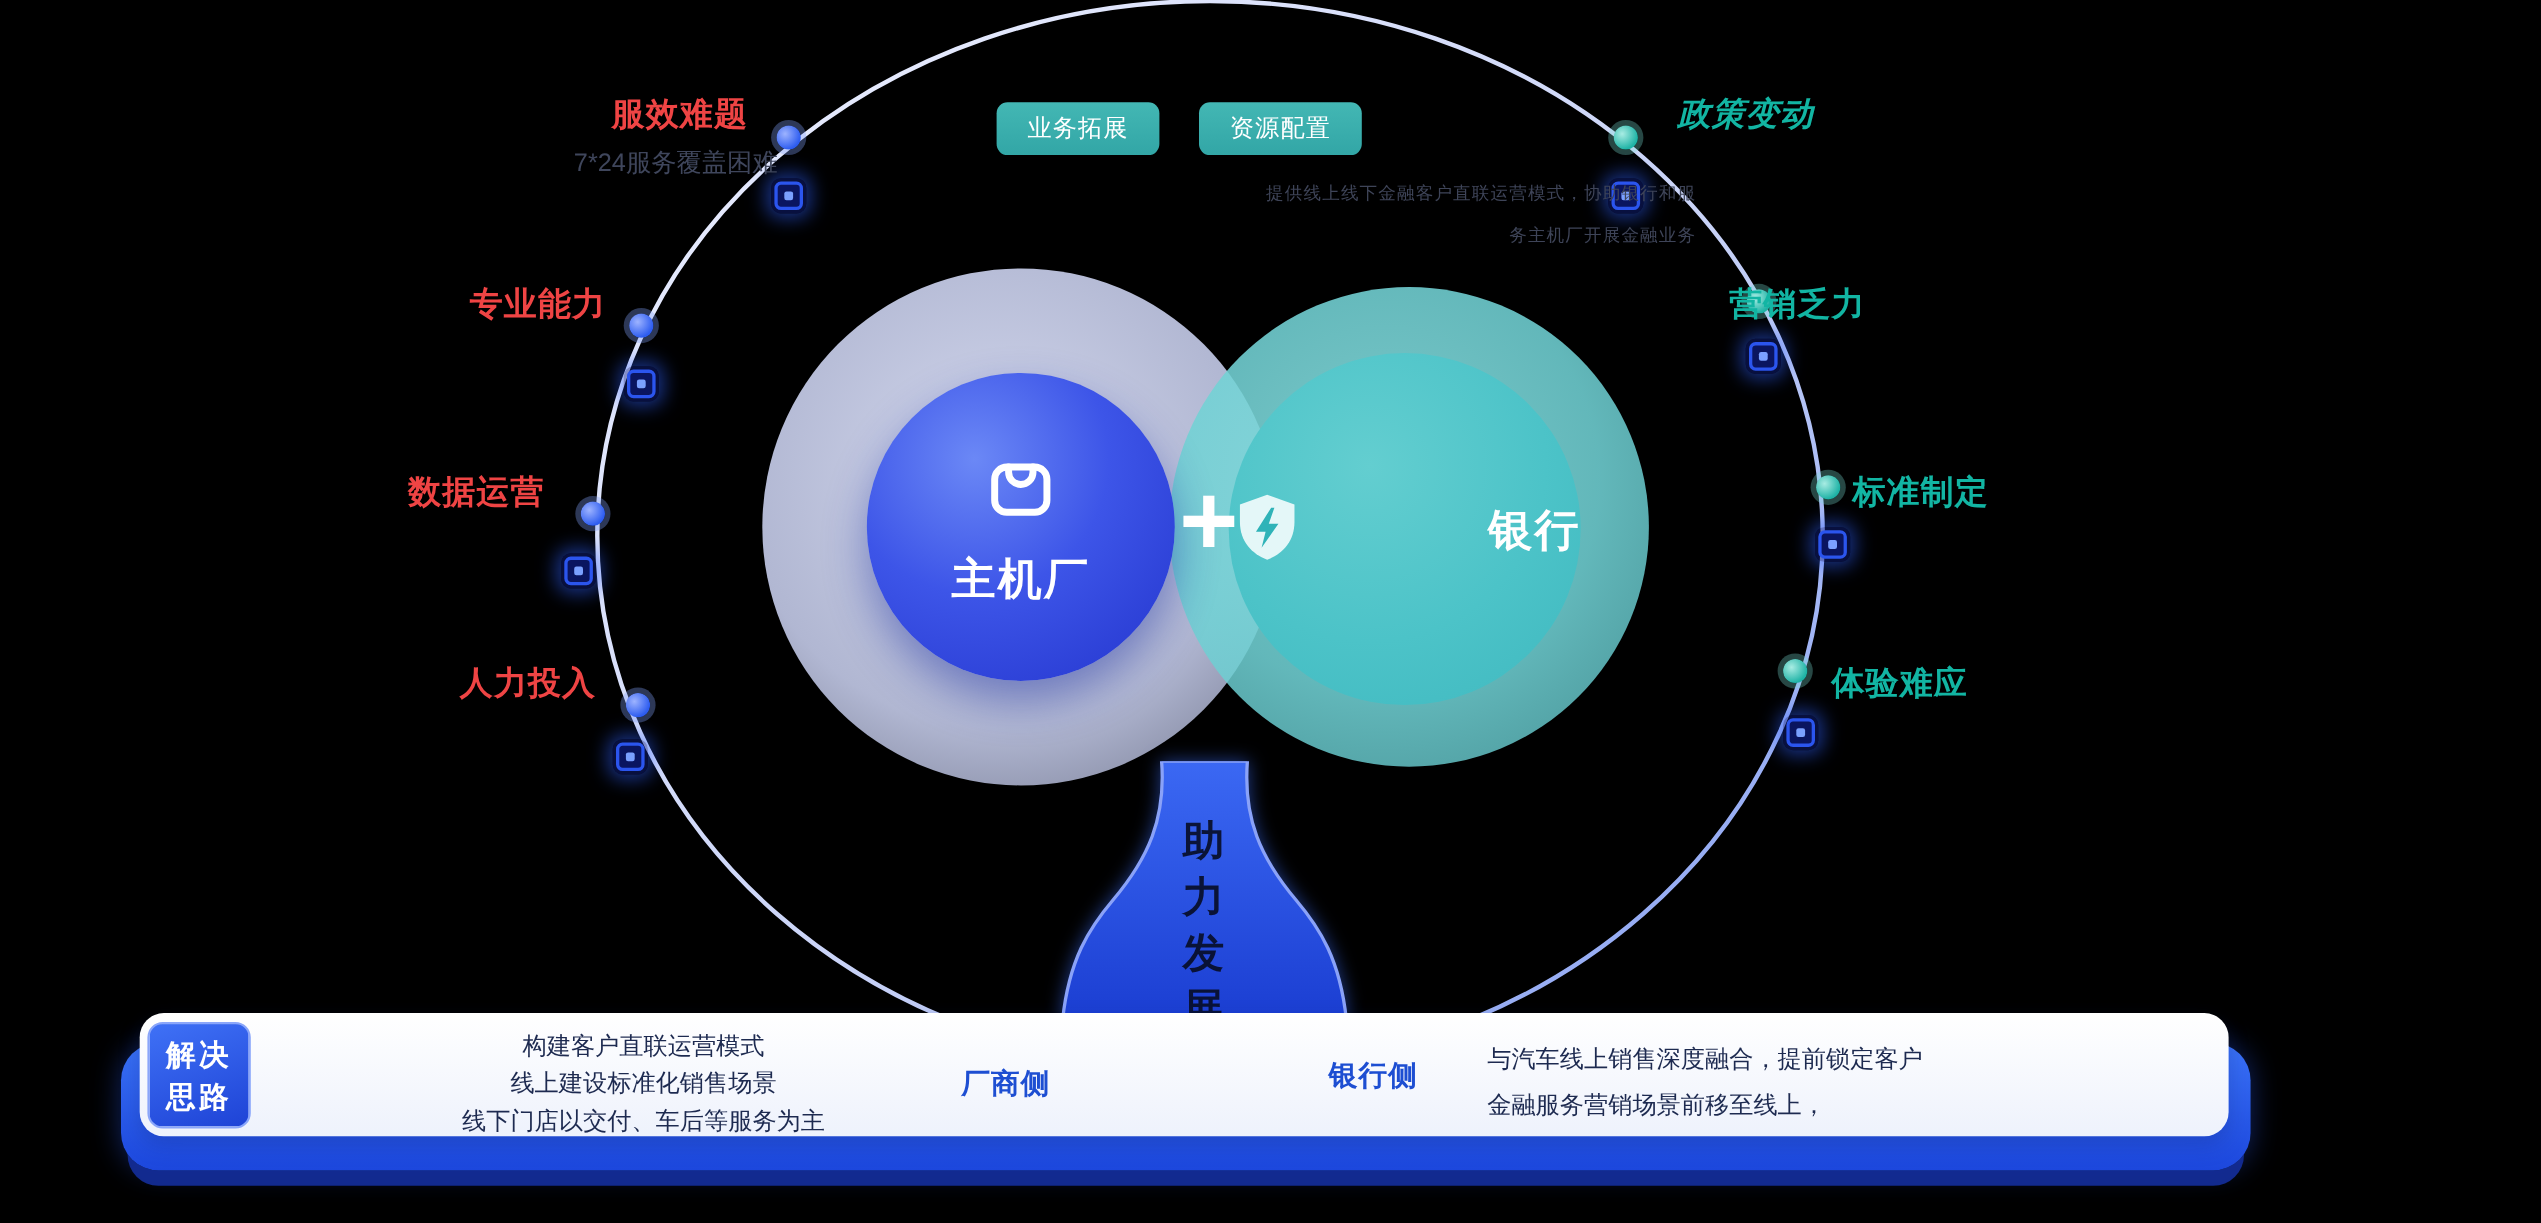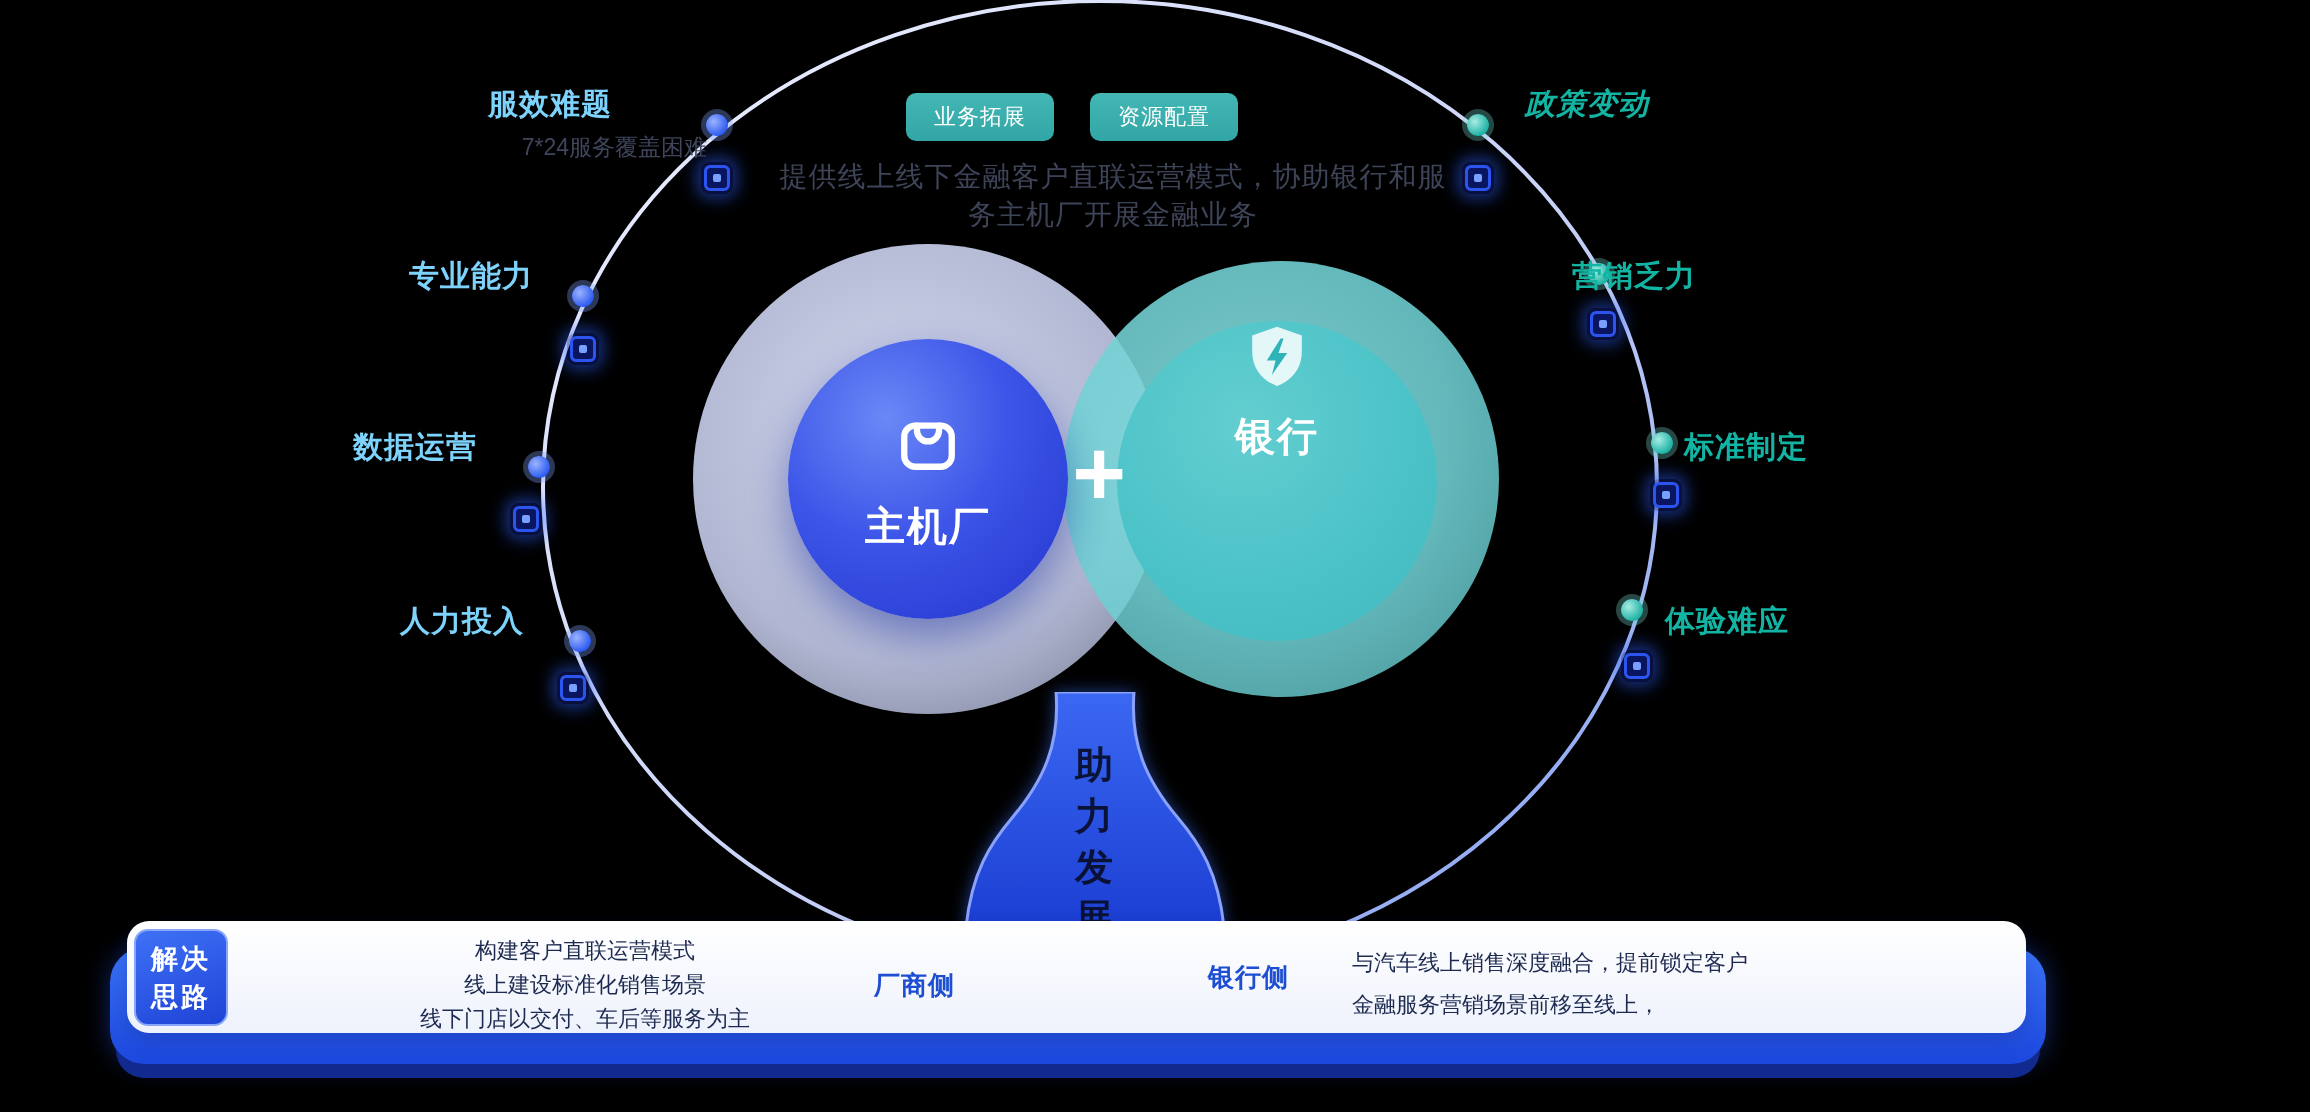--- a/index.html
+++ b/index.html
@@ -20,21 +20,21 @@
   }
   .blue-inner{
     position:absolute;width:280px;height:280px;left:788px;top:339px;border-radius:50%;z-index:4;
     background:radial-gradient(circle at 35% 28%, #6b88f6 0%, #3d55e8 45%, #2334cd 100%);
     box-shadow:0 18px 40px rgba(20,40,160,0.45);
     display:flex;flex-direction:column;align-items:center;justify-content:center;gap:14px;
   }
   .teal-inner{
     position:absolute;width:320px;height:320px;left:1117px;top:321px;border-radius:50%;z-index:4;
     background:radial-gradient(circle at 40% 32%, #63ced0 0%, #4cc3c8 55%, #3fb8bf 100%);
-    display:flex;flex-direction:column;align-items:center;justify-content:flex-start;gap:14px;
+    display:flex;align-items:center;justify-content:space-between;gap:14px;
   }
   .circle-name{color:#fff;font-size:40px;font-weight:600;letter-spacing:2px;}
   .plus-sign{
     position:absolute;left:1099px;top:477px;transform:translate(-50%,-54%);z-index:5;
     color:#fff;font-size:92px;font-weight:600;line-height:1;
   }
   
   .trunk-svg{position:absolute;left:960px;top:692px;z-index:6;filter:drop-shadow(0 0 8px rgba(60,110,250,0.55));}
   .trunk-text{
     position:absolute;left:1095px;top:740px;transform:translateX(-50%);z-index:7;
@@ -48,32 +48,32 @@
   
   .glow-marker{
     position:absolute;width:32px;height:32px;border-radius:9px;transform:translate(-50%,-50%);z-index:7;
     background:rgba(18,35,140,0.45);box-shadow:0 0 16px 5px rgba(45,95,255,0.5);
     display:flex;align-items:center;justify-content:center;
   }
   .glow-marker .mid{width:20px;height:20px;border-radius:6px;border:3px solid #2b55ee;background:#0a1560;display:flex;align-items:center;justify-content:center;}
   .glow-marker .core{width:8px;height:8px;border-radius:2px;background:#7aa0ff;}
   
   .pain-label{position:absolute;font-size:30px;font-weight:700;z-index:8;letter-spacing:1px;}
-  .pain-label.left{color:#7dd3fc;text-align:center;}
+  .pain-label.left{color:#ef4444;text-align:right;}
   .pain-label.right{color:#12b5a3;text-align:left;}
   .pain-sub{position:absolute;font-size:23px;color:#3f465c;z-index:8;text-align:right;}
   
   .tags-row{position:absolute;left:1072px;top:93px;transform:translateX(-50%);display:flex;gap:36px;z-index:8;}
   .tag-pill{
     background:linear-gradient(180deg,#43b7b4,#32a6a6);color:#fff;font-size:22px;letter-spacing:1px;
     padding:9px 28px;border-radius:10px;white-space:nowrap;cursor:pointer;
   }
   .intro-text{
-    position:absolute;left:703px;top:158px;width:820px;z-index:8;text-align:center;
-    color:#3e4458;font-size:28px;line-height:38px;letter-spacing:1px;
+    position:absolute;left:722px;top:158px;width:820px;z-index:8;text-align:right;
+    color:#3e4458;font-size:16px;line-height:38px;letter-spacing:1px;
   }
   
   .base-bar{
     position:absolute;left:110px;top:948px;width:1936px;height:116px;border-radius:34px;z-index:9;
     background:linear-gradient(180deg,#3a72f7,#1c47dd);
     box-shadow:0 20px 0 -6px rgba(19,44,150,0.95), 0 0 26px rgba(45,95,255,0.4);
   }
   .white-bar{
     position:absolute;left:127px;top:921px;width:1899px;height:112px;border-radius:22px;z-index:10;
     background:linear-gradient(180deg,#ffffff 0%,#eef2fc 100%);

